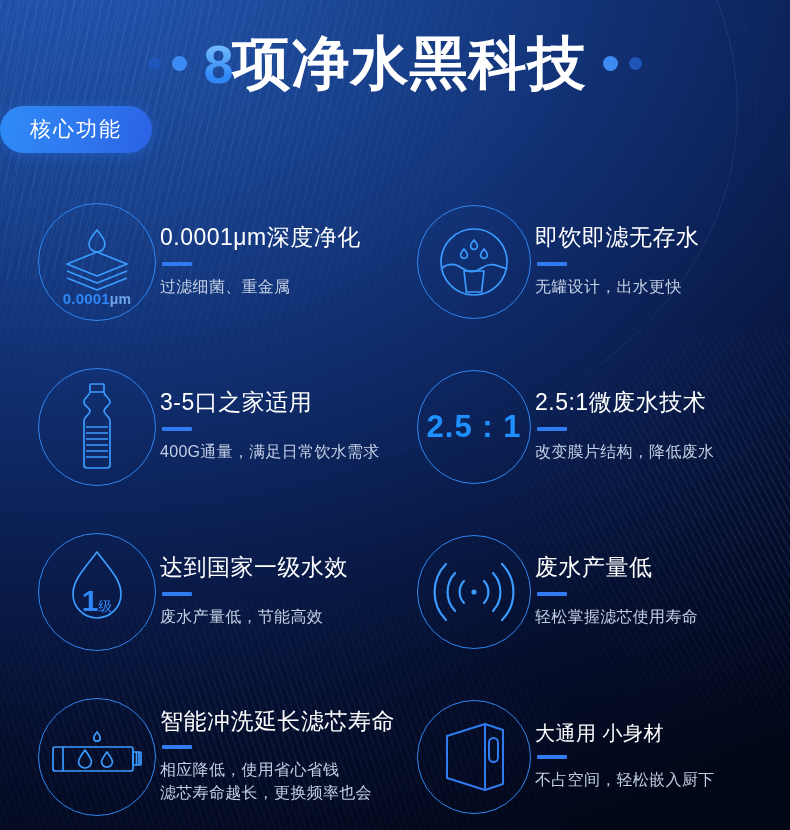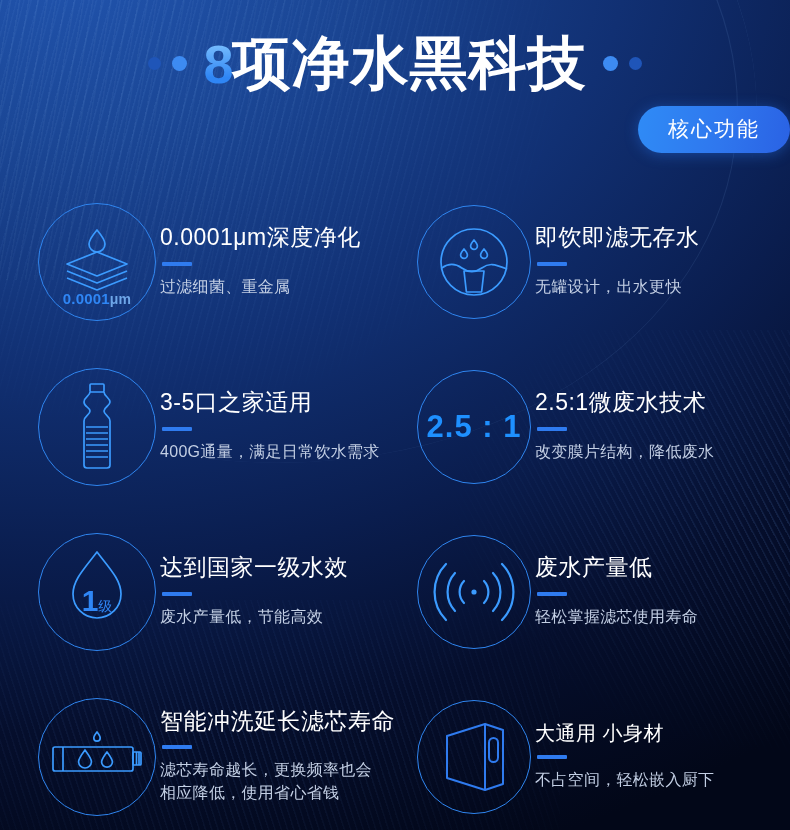--- a/index.html
+++ b/index.html
@@ -82,21 +82,21 @@
     color:#49a6ff;
     background:linear-gradient(180deg,#86c8ff 0%,#2f86f5 75%);
     -webkit-background-clip:text; background-clip:text;
     -webkit-text-fill-color:transparent;
     letter-spacing:-1px;
   }
   .title .words {
     font-size:58px; font-weight:bold; line-height:1;
     color:#ffffff; letter-spacing:1px;
   }
-  .badge-wrap { margin-top:14px; display:flex; justify-content:flex-end; }
+  .badge-wrap { margin-top:14px; display:flex; justify-content:flex-start; }
   .badge {
     display:inline-block;
     padding:9px 30px 10px;
     border-radius:999px;
     background:linear-gradient(100deg,#2f8bf6 0%,#2f77ee 55%,#2a62e4 100%);
     color:#ffffff; font-size:21px; letter-spacing:2px;
     box-shadow:0 2px 14px rgba(40,120,240,.40);
   }
 
   
@@ -285,22 +285,22 @@
           <path d="M16 23v24"></path>
           <rect x="86" y="28" width="8" height="13" rx="1"></rect>
           <path d="M89.5 28v13M92 28v13"></path>
           <path d="M38 26c-4 5.4-6.4 8.6-6.4 11.6a6.4 6.4 0 0 0 12.8 0c0-3-2.4-6.2-6.4-11.6z"></path>
           <path d="M60 28c-3.4 4.6-5.4 7.3-5.4 9.8a5.4 5.4 0 0 0 10.8 0c0-2.5-2-5.2-5.4-9.8z"></path>
         </svg>
       </div>
       <div class="texts">
         <div class="f-title">智能冲洗延长滤芯寿命</div>
         <div class="rule"></div>
+        <div class="f-sub">相应降低，使用省心省钱</div>
         <div class="f-sub">滤芯寿命越长，更换频率也会</div>
-        <div class="f-sub">相应降低，使用省心省钱</div>
       </div>
     </div>
 
     <div class="cell right">
       <div class="circle">
         <svg class="icn" width="82" height="82" viewBox="0 0 82 82" fill="none" stroke="#2f7bef" stroke-width="2" stroke-linejoin="round">
           <path d="M14 20 52 8v66L14 62z"></path>
           <path d="M52 8 70 14v54l-18 6"></path>
           <rect x="56" y="22" width="9" height="24" rx="4.5"></rect>
         </svg>

